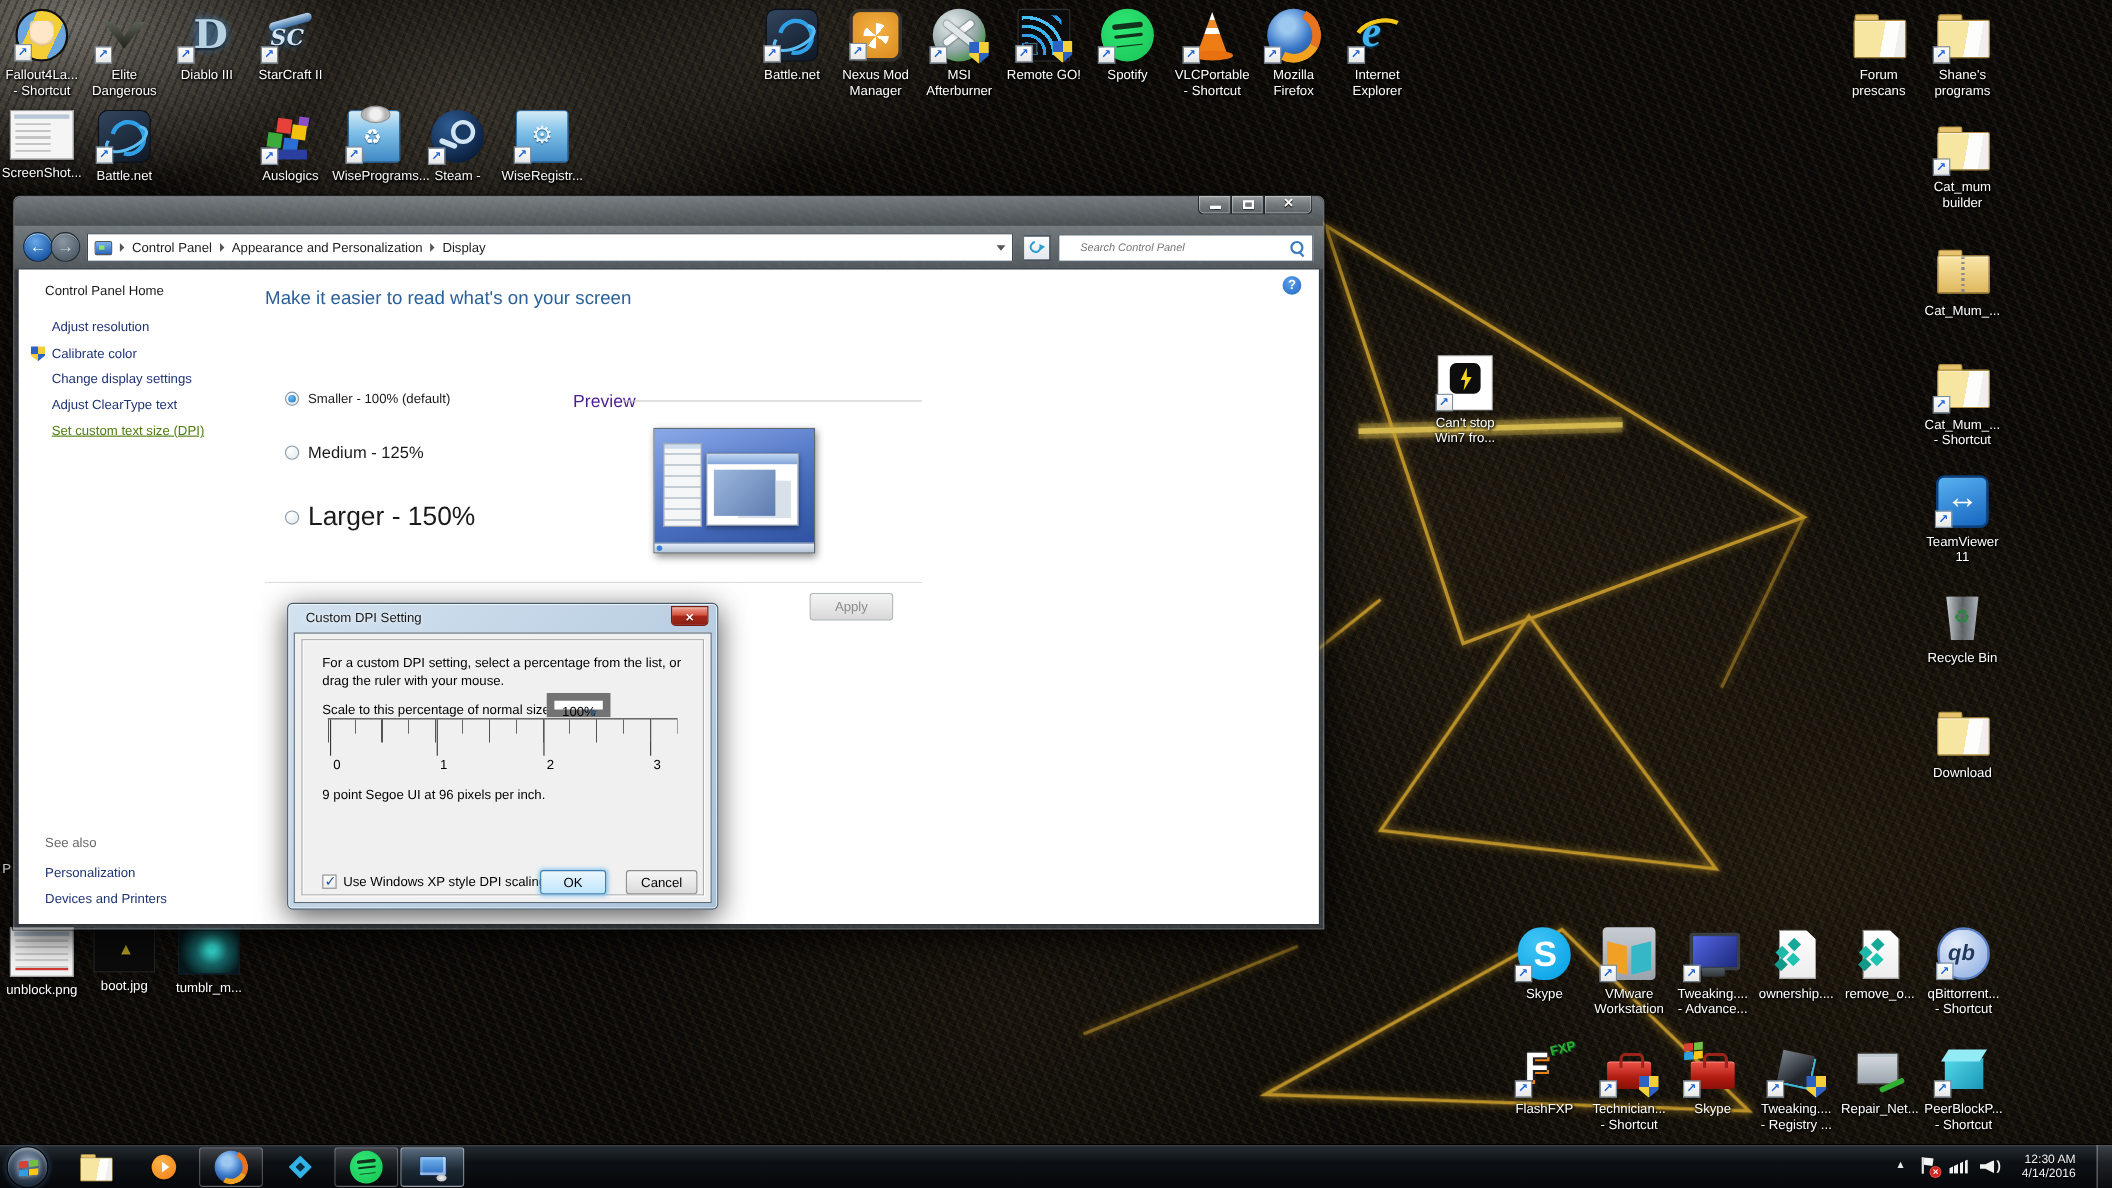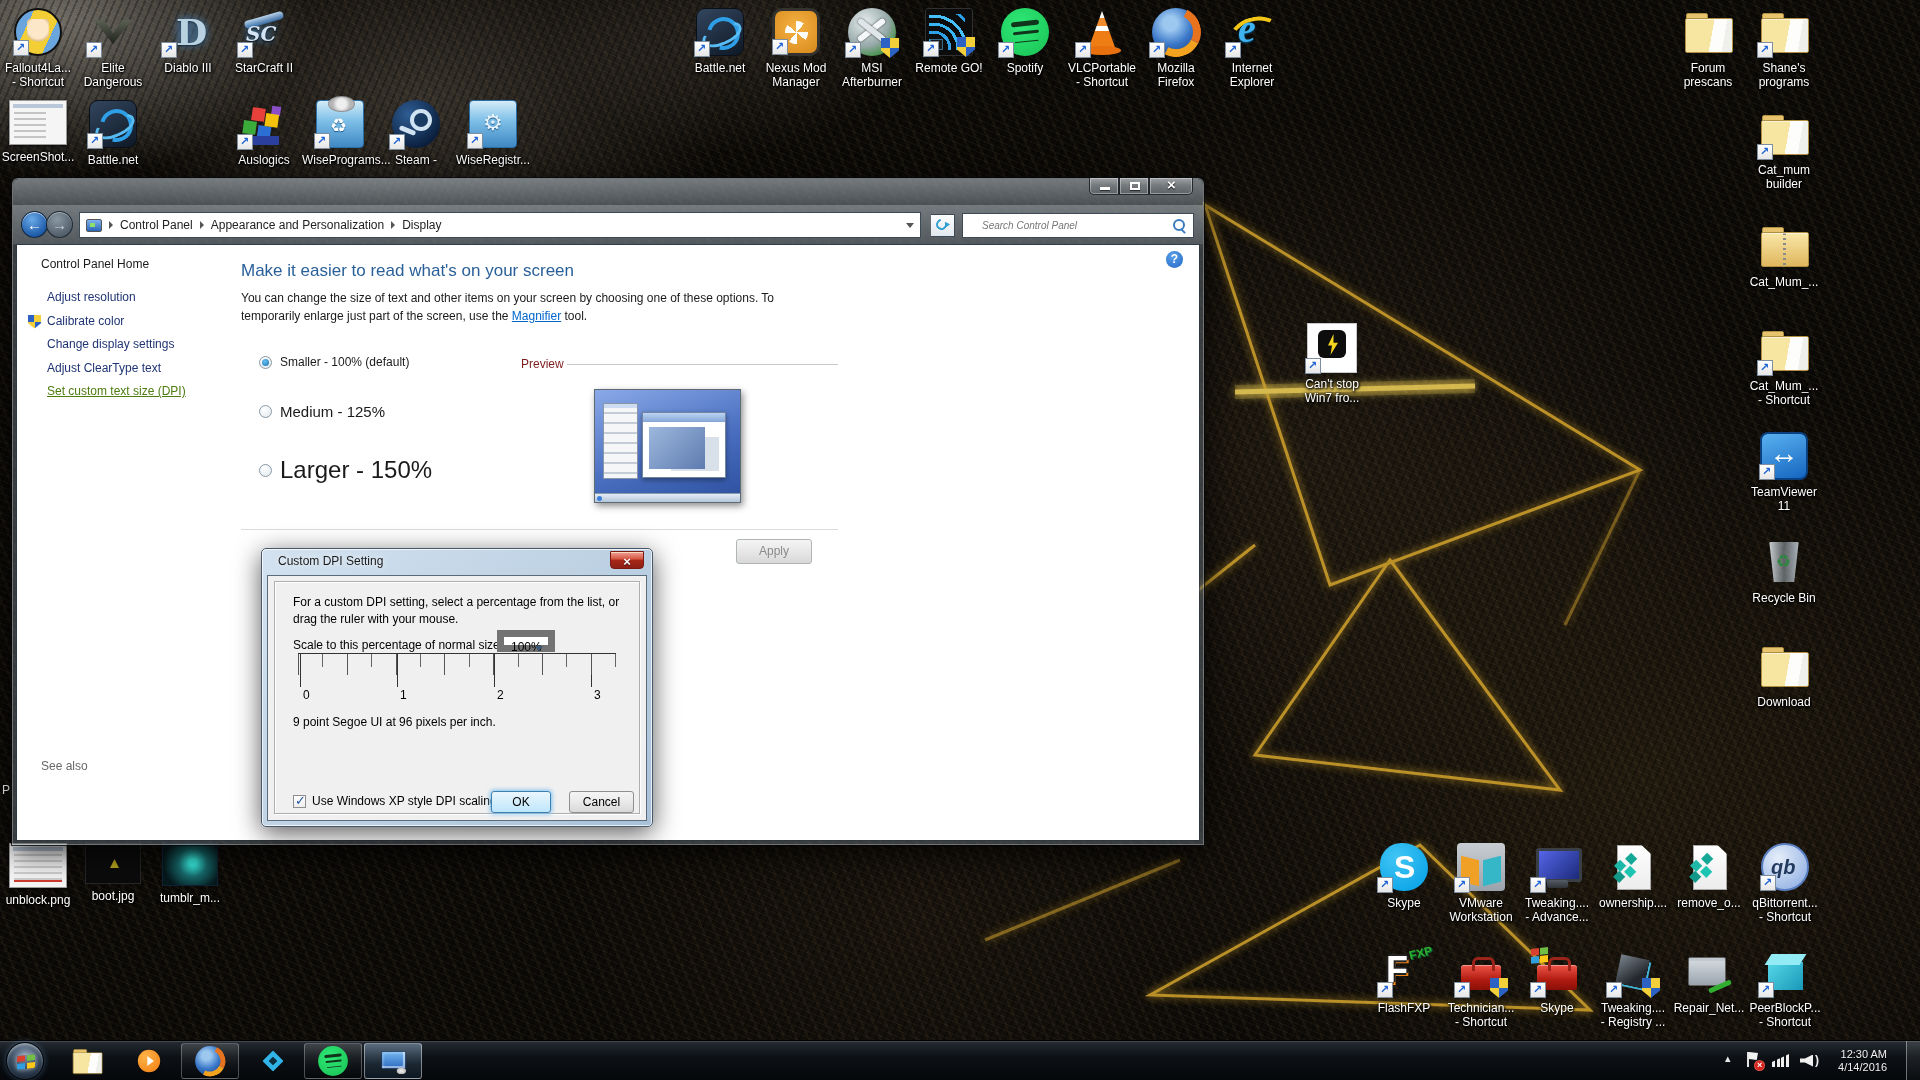--- a/index.html
+++ b/index.html
@@ -192,21 +192,21 @@
   
   .heading{position:absolute;left:224px;top:16px;font-size:17px;color:#2a6099}
   .para{position:absolute;left:224px;top:44px;width:600px;font-size:12px;line-height:1.5;color:#1a1a1a;white-space:pre-line}
   .para a{color:#06c;text-decoration:underline;cursor:pointer}
   .radios{position:absolute;inset:0;pointer-events:none}
   .radio-row{position:absolute;display:flex;align-items:center;gap:8px;pointer-events:auto;cursor:pointer}
   .radio-dot{position:relative;width:13px;height:13px;border-radius:50%;border:1px solid #8a9aa5;background:radial-gradient(circle at 35% 30%,#fff,#dfe8ee)}
   .radio-row.sel .radio-dot::after{content:"";position:absolute;inset:2px;border-radius:50%;background:radial-gradient(circle at 40% 35%,#66c1f0,#1f6fb2)}
   .k-sz0{font-size:12px}.k-sz1{font-size:15px}.k-sz2{font-size:24px}
   .radio-row span{color:#1a1a1a}
-  .prevlabel{position:absolute;left:504px;top:112px;font-size:12px;color:#7f1d1d}
+  .prevlabel{position:absolute;left:504px;top:112px;font-size:16px;color:#4c1d95}
   .prevline{position:absolute;left:550px;top:119px;width:271px;height:1px;background:#c8c8c8}
   .divider{position:absolute;left:224px;top:284px;width:597px;height:1px;background:#dcdcdc}
   .applybtn{position:absolute;left:719px;top:294px;width:76px;height:25px;border-radius:3px;text-align:center;
       background:linear-gradient(#f4f4f4,#e9e9e9 45%,#d8d8d8);border:1px solid #b0b5b8;color:#8a8a8a;font-size:12px;line-height:23px}
   .preview-img{position:absolute;left:577px;top:144px;width:147px;height:114px;border:1px solid #5f6a74;
       background:linear-gradient(160deg,#8aa9e8 0%,#4a6fc0 55%,#2c4f9e);box-shadow:2px 3px 7px rgba(0,0,0,.45)}
   .pv-win1{position:absolute;left:8px;top:13px;width:35px;height:76px;background:#f4f6f8;border:1px solid #8896a8;
       box-shadow:inset 0 4px 0 #cddcf0;
       background-image:repeating-linear-gradient(180deg,transparent 0 8px,#c4ccd6 8px 10px)}
   .pv-win2{position:absolute;left:47px;top:22px;width:84px;height:66px;background:#fff;border:1px solid #7284a0;box-shadow:0 2px 5px rgba(0,0,0,.4)}
@@ -614,24 +614,27 @@
         <div class="side-home">Control Panel Home</div>
         <div class="side-tasks">
 
         <div class="side-item"><span>Adjust resolution</span></div>
             <div class="side-item shielded"><i class="shield"></i><span>Calibrate color</span></div>
             <div class="side-item"><span>Change display settings</span></div>
             <div class="side-item"><span>Adjust ClearType text</span></div>
             <div class="side-item sel"><span>Set custom text size (DPI)</span></div>
           </div>
         <div class="side-seealso">See also</div>
+        <div class="side-tasks2">
+
+        <div class="side-item2">Personalization</div>
+            <div class="side-item2">Devices and Printers</div>
+          </div>
       </div>
       <div class="heading">Make it easier to read what's on your screen</div>
-      <div class="para"><span>You can change the size of text and other items on your screen by choosing one of these options. To
-temporarily enlarge just part of the screen, use the </span><a>Magnifier</a><span> tool.</span></div>
       <div class="radios">
 
       <label class="radio-row k-sz0 sel" style="left: 242px; top: 110px;">
             <i class="radio-dot"></i>
             <span>Smaller - 100% (default)</span>
           </label>
           <label class="radio-row k-sz1" style="left: 242px; top: 158px;">
             <i class="radio-dot"></i>
             <span>Medium - 125%</span>
           </label>

